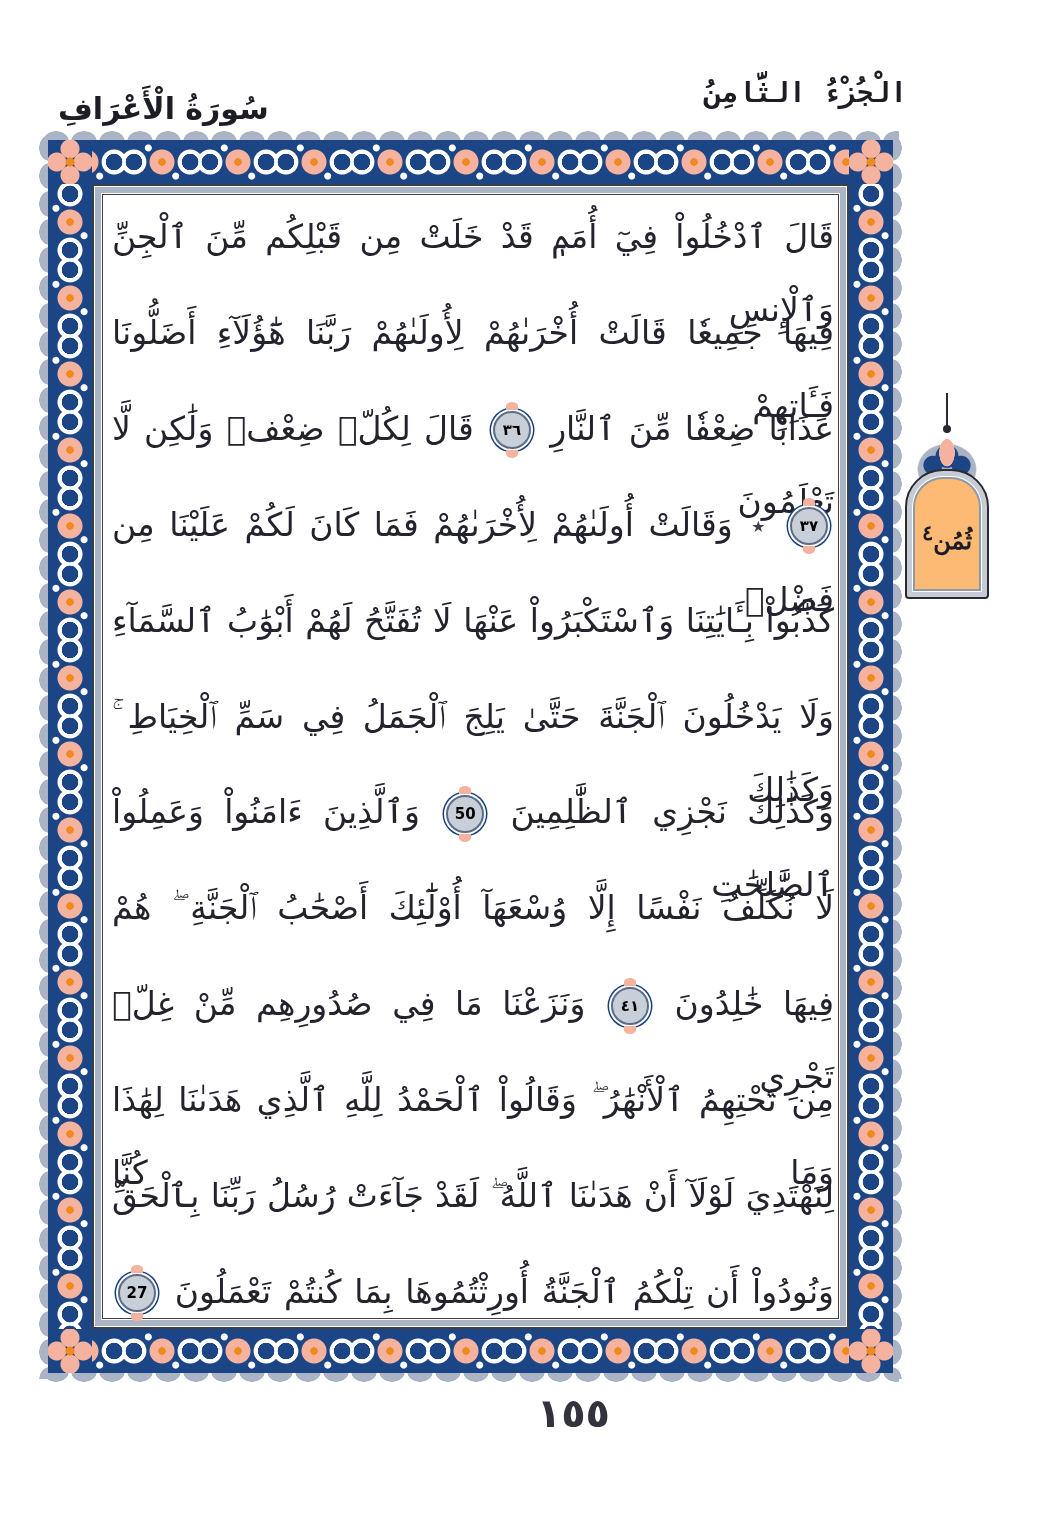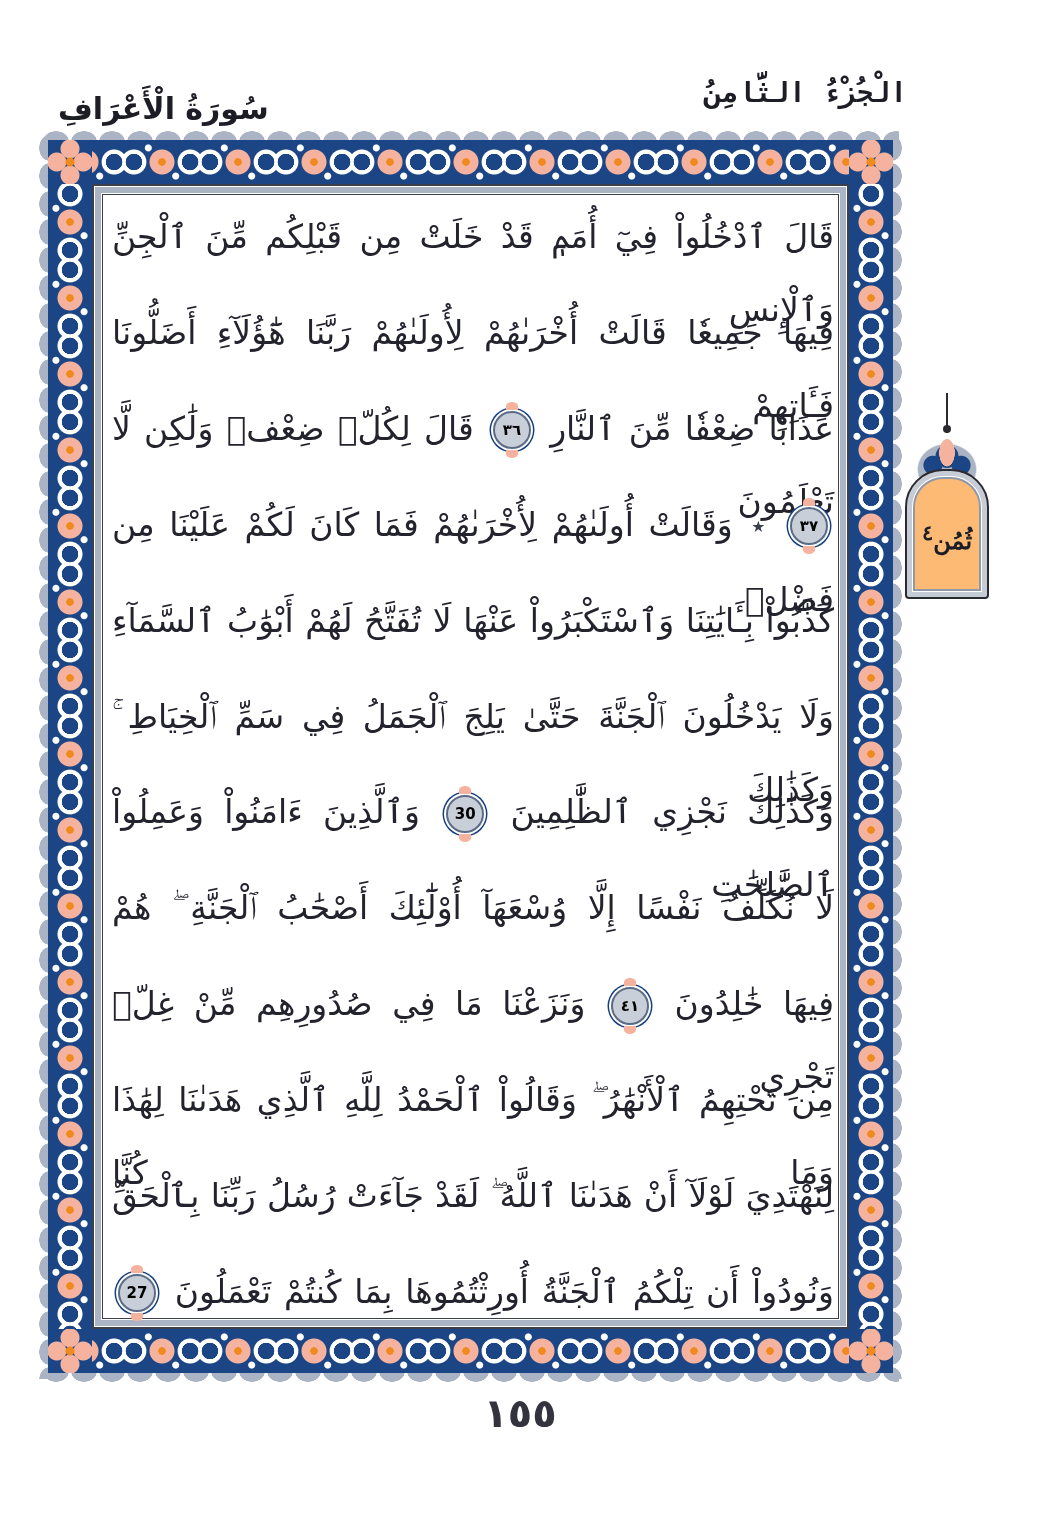--- a/index.html
+++ b/index.html
@@ -86,21 +86,21 @@
       radial-gradient(circle at 50% 45%, #1b4584 0 11px, rgba(0,0,0,0) 12px),
       radial-gradient(ellipse 30px 26px at 50% 70%, #aab4c4 0 95%, rgba(0,0,0,0) 100%);
     border-radius:50% 50% 10% 10%;}
   .dome{position:absolute;left:50%;top:76px;transform:translateX(-50%);width:80px;height:126px;
     background:#fdba74;border:2px solid #2a2a33;border-radius:38px 38px 4px 4px;
     box-shadow:inset 0 0 0 5px #c6ccd6, inset 0 0 0 6px #ffffff, inset 0 0 0 8px #8f99a8;
     display:flex;flex-direction:row;align-items:center;justify-content:center;font-family:Liberation Serif, serif;}
   .side-label{font-size:24px;font-weight:bold;color:#1d1d26;line-height:1.2;margin-top:14px;}
   .side-value{font-size:21px;font-weight:bold;color:#1d1d26;line-height:1.2;}
   
-  .page-number{position:absolute;left:430px;top:1390px;width:180px;text-align:center;
+  .page-number{position:absolute;left:430px;top:1390px;width:180px;text-align:right;
     font-size:40px;font-weight:bold;color:#33333e;letter-spacing:2px;}
 </style>
 </head>
 <body>
 
 <div class="hdr hdr-surah">سُورَةُ الْأَعْرَافِ</div>
 <div class="hdr hdr-juz">الْجُزْءُ الثَّامِنُ</div>
 
 <div class="frame">
   <div class="scallop scallop-top"></div>
@@ -120,21 +120,21 @@
   <div class="inner-line-b"></div>
 </div>
 
 <div class="text-area">
     <div class="line"><span class="ayah-text">قَالَ ٱدْخُلُواْ فِيٓ أُمَمٖ قَدْ خَلَتْ مِن قَبْلِكُم مِّنَ ٱلْجِنِّ وَٱلْإِنسِ</span> </div>
     <div class="line"><span class="ayah-text">فِيهَا جَمِيعٗا قَالَتْ أُخْرَىٰهُمْ لِأُولَىٰهُمْ رَبَّنَا هَٰٓؤُلَآءِ أَضَلُّونَا فَـَٔاتِهِمْ</span> </div>
     <div class="line"><span class="ayah-text">عَذَابٗا ضِعْفٗا مِّنَ ٱلنَّارِ</span> <span class="verse-badge">٣٦</span> <span class="ayah-text">قَالَ لِكُلّٖ ضِعْفٞ وَلَٰكِن لَّا تَعْلَمُونَ</span> </div>
     <div class="line"><span class="verse-badge">٣٧</span> <span class="hizb-star">٭</span> <span class="ayah-text">وَقَالَتْ أُولَىٰهُمْ لِأُخْرَىٰهُمْ فَمَا كَانَ لَكُمْ عَلَيْنَا مِن فَضْلٖ</span> </div>
     <div class="line"><span class="ayah-text">كَذَّبُواْ بِـَٔايَٰتِنَا وَٱسْتَكْبَرُواْ عَنْهَا لَا تُفَتَّحُ لَهُمْ أَبْوَٰبُ ٱلسَّمَآءِ</span> </div>
     <div class="line"><span class="ayah-text">وَلَا يَدْخُلُونَ ٱلْجَنَّةَ حَتَّىٰ يَلِجَ ٱلْجَمَلُ فِي سَمِّ ٱلْخِيَاطِ ۚ وَكَذَٰلِكَ</span> </div>
-    <div class="line"><span class="ayah-text">وَكَذَٰلِكَ نَجْزِي ٱلظَّٰلِمِينَ</span> <span class="verse-badge">30</span> <span class="ayah-text">وَٱلَّذِينَ ءَامَنُواْ وَعَمِلُواْ ٱلصَّٰلِحَٰتِ</span> </div>
+    <div class="line"><span class="ayah-text">وَكَذَٰلِكَ نَجْزِي ٱلظَّٰلِمِينَ</span> <span class="verse-badge">50</span> <span class="ayah-text">وَٱلَّذِينَ ءَامَنُواْ وَعَمِلُواْ ٱلصَّٰلِحَٰتِ</span> </div>
     <div class="line"><span class="ayah-text">لَا نُكَلِّفُ نَفْسًا إِلَّا وُسْعَهَآ أُوْلَٰٓئِكَ أَصْحَٰبُ ٱلْجَنَّةِ ۖ هُمْ</span> </div>
     <div class="line"><span class="ayah-text">فِيهَا خَٰلِدُونَ</span> <span class="verse-badge">٤١</span> <span class="ayah-text">وَنَزَعْنَا مَا فِي صُدُورِهِم مِّنْ غِلّٖ تَجْرِي</span> </div>
     <div class="line"><span class="ayah-text">مِن تَحْتِهِمُ ٱلْأَنْهَٰرُ ۖ وَقَالُواْ ٱلْحَمْدُ لِلَّهِ ٱلَّذِي هَدَىٰنَا لِهَٰذَا وَمَا كُنَّا</span> </div>
     <div class="line"><span class="ayah-text">لِنَهْتَدِيَ لَوْلَآ أَنْ هَدَىٰنَا ٱللَّهُ ۖ لَقَدْ جَآءَتْ رُسُلُ رَبِّنَا بِٱلْحَقِّ</span> </div>
     <div class="line"><span class="ayah-text">وَنُودُواْ أَن تِلْكُمُ ٱلْجَنَّةُ أُورِثْتُمُوهَا بِمَا كُنتُمْ تَعْمَلُونَ</span> <span class="verse-badge">27</span> </div>
   </div>
 
 <div class="side-marker">
   <div class="stem"></div>
   <div class="stem-dot"></div>

